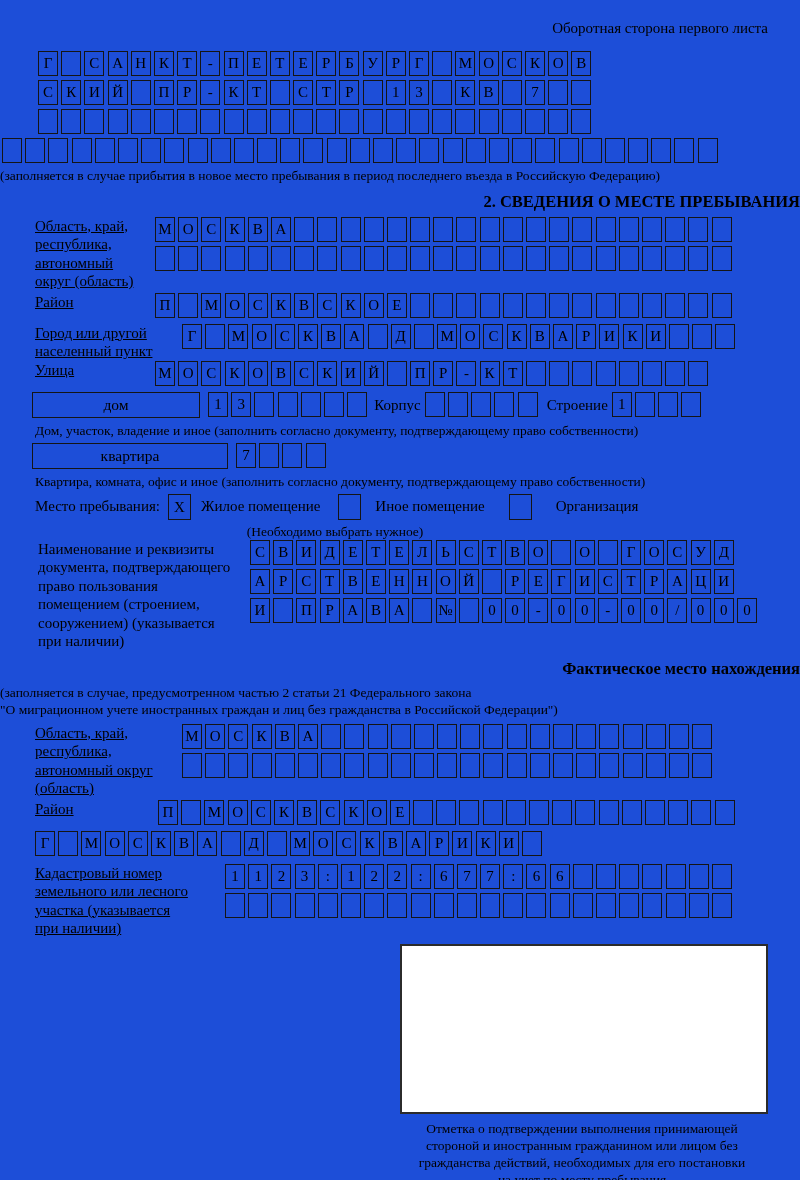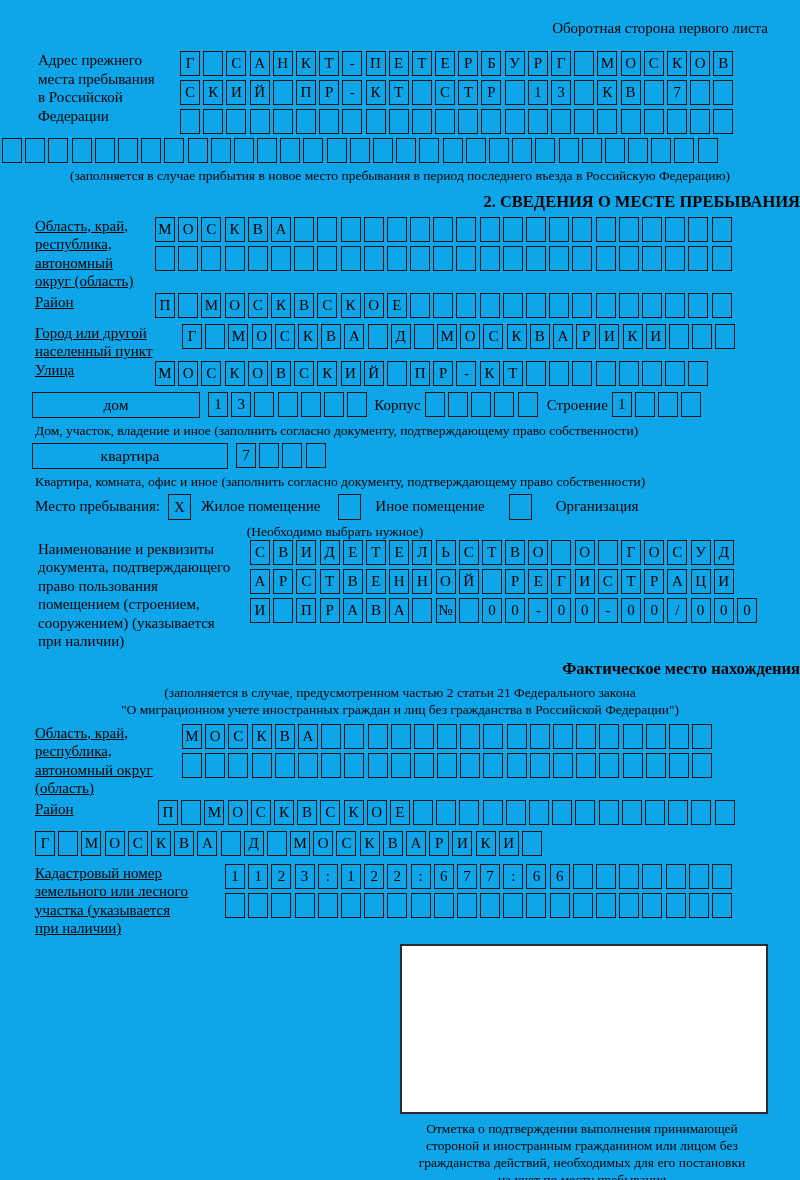--- a/index.html
+++ b/index.html
@@ -1,18 +1,18 @@
 <!DOCTYPE html>
 <html><head>
 <meta charset="utf-8">
 <style>
   html,body{margin:0;padding:0;background:#fff;}
   .page{
     position:relative; width:800px; height:1180px; margin:0 auto;
-    background:#0ea5e9; color:#000; overflow:hidden;
+    background:#1d4ed8; color:#000; overflow:hidden;
     font-family:"Liberation Serif","DejaVu Serif",serif;
   }
   .back-note{ text-align:right; padding:20px 32px 0 0; font-size:15px; }
 
   .frow{ display:flex; align-items:flex-start; }
   .flabel{ font-size:15px; line-height:18.5px; white-space:pre-line; flex-shrink:0; }
 
   .cellrow{ white-space:nowrap; height:26.5px; margin-bottom:2.5px; }
   .cell{
     display:inline-block; box-sizing:content-box;
@@ -24,21 +24,21 @@
     display:inline-block; box-sizing:border-box; border:1.8px solid #151515;
     height:26.5px; line-height:23px; text-align:center; font-size:15.5px;
     vertical-align:top; flex-shrink:0;
   }
   .bigcell{
     display:inline-block; box-sizing:content-box; width:21px; height:24px;
     border:1.7px solid #151515; text-align:center; line-height:24px;
     font-size:15px; vertical-align:middle; flex-shrink:0;
   }
   .caption{ font-size:13.5px; line-height:17px; }
-  .caption.center{ text-align:center; }
+  .caption.center{ text-align:left; }
   .sec-title{ text-align:right; font-weight:bold; font-size:16.5px; margin:8px 0 5px 0; }
 
   
   .prev-address{ margin:14px 0 0 38px; }
   .prev-address .flabel{ width:142px; }
   .fullrow{ margin:0 0 0 2px; }
   .prev-caption{ margin-top:2px; }
 
   .s2row{ margin-left:35px;text-decoration:underline; }
   .lbl-region{ width:120px; }
@@ -80,24 +80,20 @@
   }
 </style>
 </head>
 <body>
 
 <div class="page">
 
   <div class="back-note">Оборотная сторона первого листа</div>
 
   <div class="frow prev-address">
-    <div class="flabel">Адрес прежнего
-места пребывания
-в Российской
-Федерации</div>
     <div>
       <div class="cellrow"><span class="cell">Г</span><span class="cell"></span><span class="cell">С</span><span class="cell">А</span><span class="cell">Н</span><span class="cell">К</span><span class="cell">Т</span><span class="cell">-</span><span class="cell">П</span><span class="cell">Е</span><span class="cell">Т</span><span class="cell">Е</span><span class="cell">Р</span><span class="cell">Б</span><span class="cell">У</span><span class="cell">Р</span><span class="cell">Г</span><span class="cell"></span><span class="cell">М</span><span class="cell">О</span><span class="cell">С</span><span class="cell">К</span><span class="cell">О</span><span class="cell">В</span></div>
       <div class="cellrow"><span class="cell">С</span><span class="cell">К</span><span class="cell">И</span><span class="cell">Й</span><span class="cell"></span><span class="cell">П</span><span class="cell">Р</span><span class="cell">-</span><span class="cell">К</span><span class="cell">Т</span><span class="cell"></span><span class="cell">С</span><span class="cell">Т</span><span class="cell">Р</span><span class="cell"></span><span class="cell">1</span><span class="cell">3</span><span class="cell"></span><span class="cell">К</span><span class="cell">В</span><span class="cell"></span><span class="cell">7</span><span class="cell"></span><span class="cell"></span></div>
       <div class="cellrow"><span class="cell"></span><span class="cell"></span><span class="cell"></span><span class="cell"></span><span class="cell"></span><span class="cell"></span><span class="cell"></span><span class="cell"></span><span class="cell"></span><span class="cell"></span><span class="cell"></span><span class="cell"></span><span class="cell"></span><span class="cell"></span><span class="cell"></span><span class="cell"></span><span class="cell"></span><span class="cell"></span><span class="cell"></span><span class="cell"></span><span class="cell"></span><span class="cell"></span><span class="cell"></span><span class="cell"></span></div>
     </div>
   </div>
   <div class="cellrow fullrow"><span class="cell"></span><span class="cell"></span><span class="cell"></span><span class="cell"></span><span class="cell"></span><span class="cell"></span><span class="cell"></span><span class="cell"></span><span class="cell"></span><span class="cell"></span><span class="cell"></span><span class="cell"></span><span class="cell"></span><span class="cell"></span><span class="cell"></span><span class="cell"></span><span class="cell"></span><span class="cell"></span><span class="cell"></span><span class="cell"></span><span class="cell"></span><span class="cell"></span><span class="cell"></span><span class="cell"></span><span class="cell"></span><span class="cell"></span><span class="cell"></span><span class="cell"></span><span class="cell"></span><span class="cell"></span><span class="cell"></span></div>
   <div class="caption center prev-caption">(заполняется в случае прибытия в новое место пребывания в период последнего въезда в Российскую Федерацию)</div>
 
   <div class="sec-title">2. СВЕДЕНИЯ О МЕСТЕ ПРЕБЫВАНИЯ</div>

